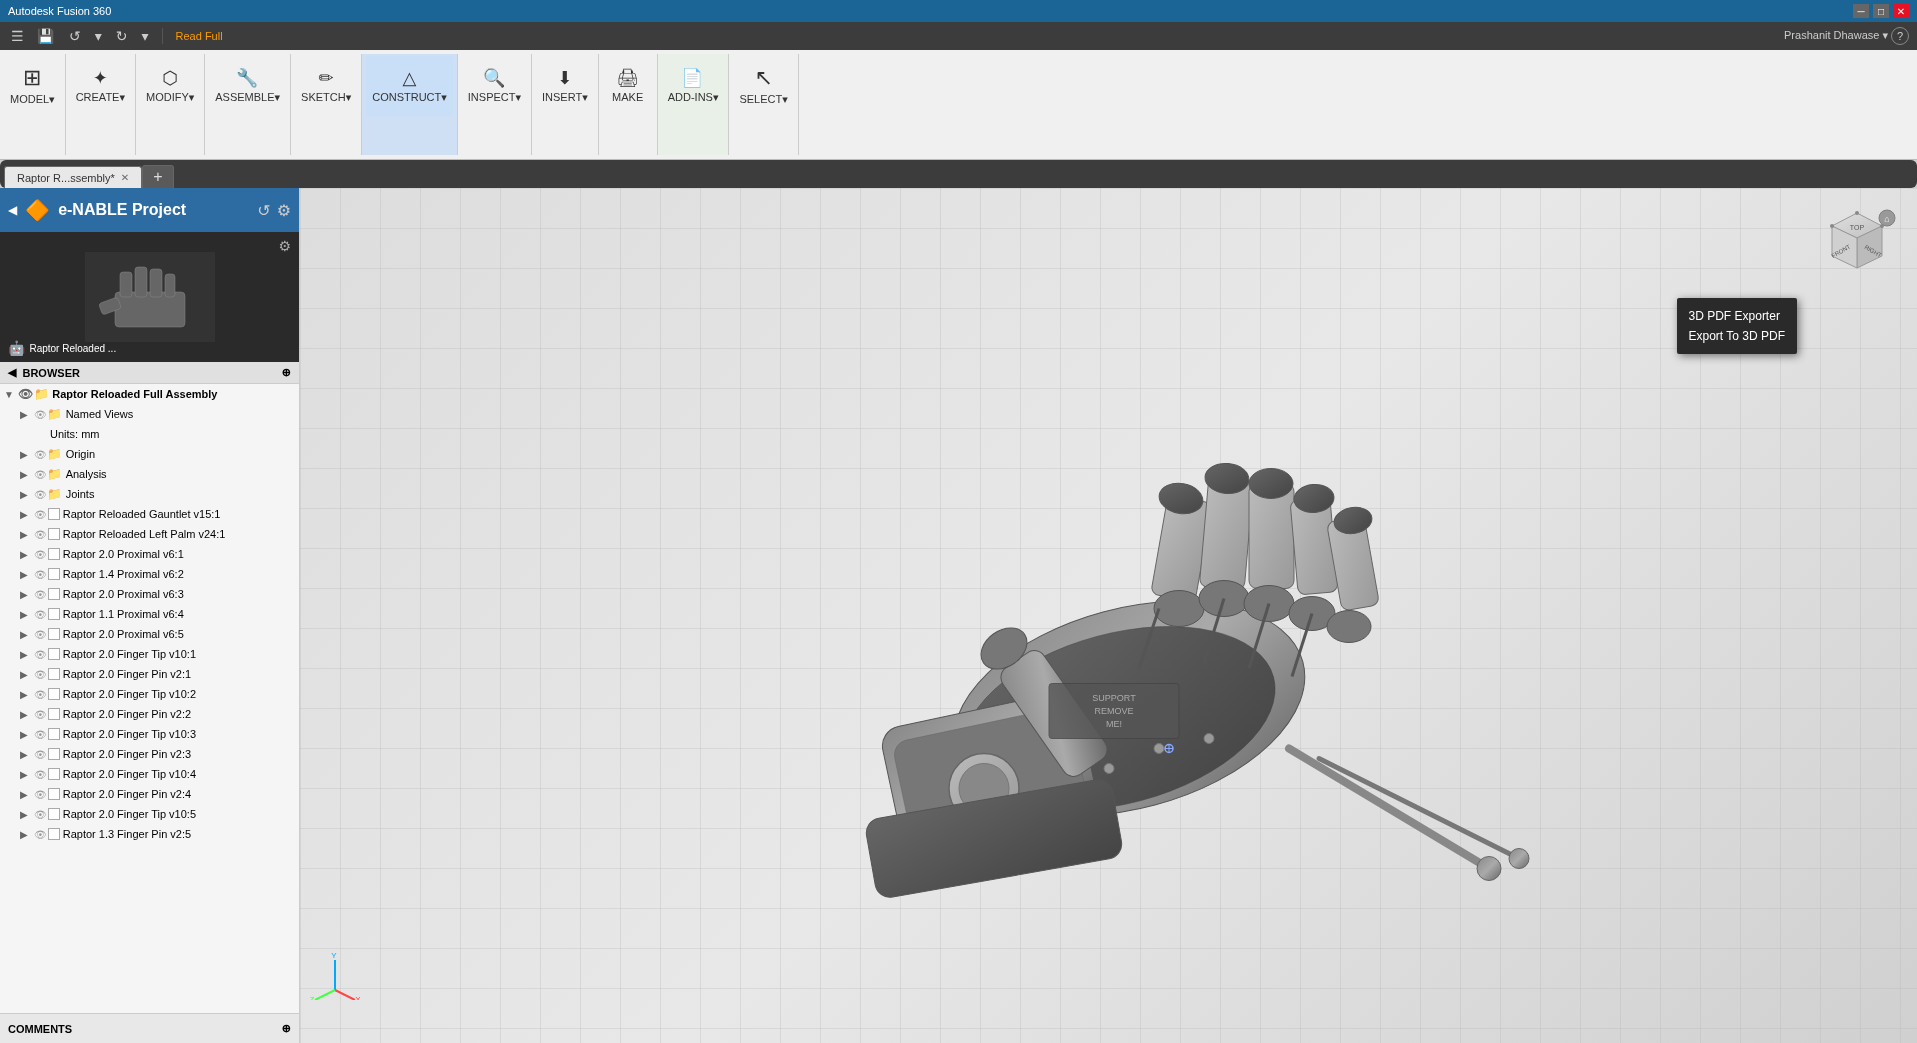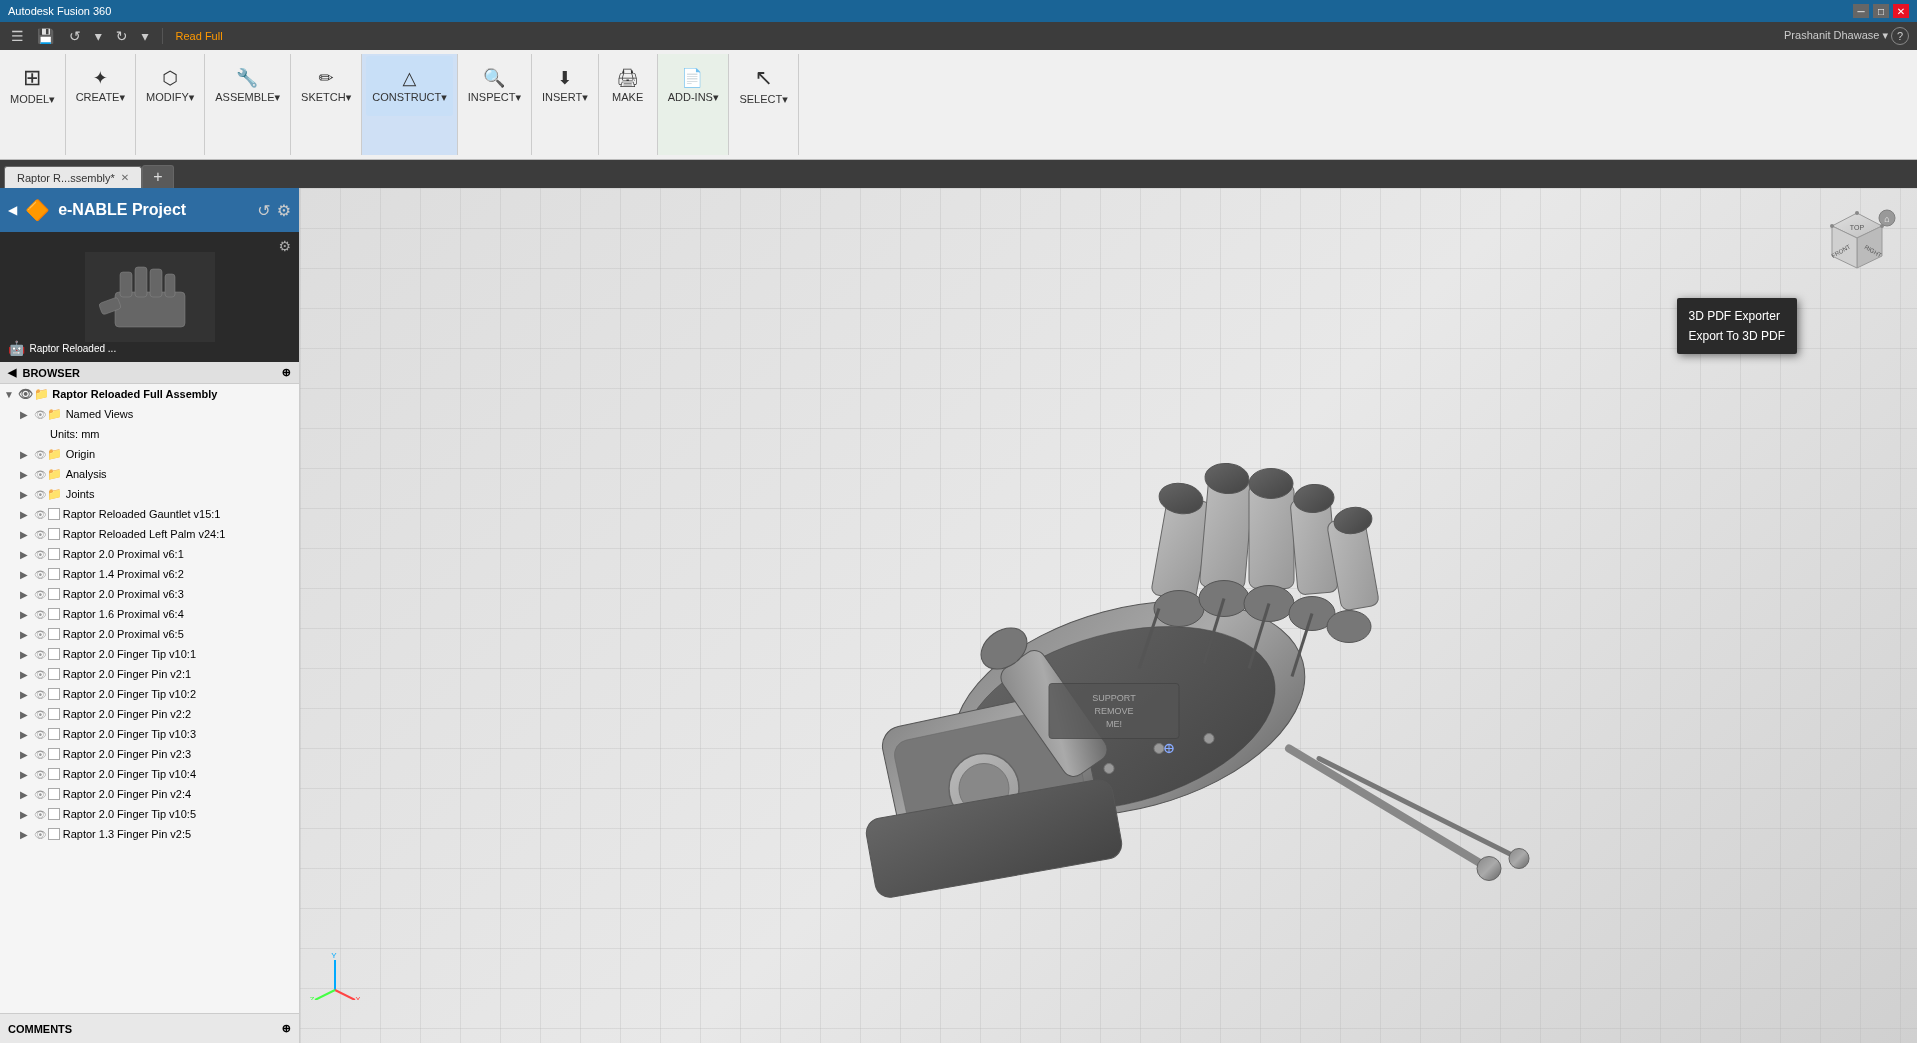--- a/index.html
+++ b/index.html
@@ -39,20 +39,21 @@
     }
     .ribbon-btn .icon { font-size: 22px; line-height: 1; margin-bottom: 2px; }
     .ribbon-btn.large { height: 60px; }
     .ribbon-label { font-size: 11px; color: #333; margin-top: 2px; display: flex; align-items: center; gap: 1px; }
     .section-wrapper { display: flex; flex-direction: column; justify-content: space-between; height: 100%; border-right: 1px solid #ccc; padding: 2px 4px; }
 
     
     #tab-bar {
       background: #3c3c3c; height: 28px; display: flex; align-items: flex-end;
       padding-left: 4px;
+      border-radius: 6px;
     }
     .tab {
       background: #5a5a5a; color: #ddd; padding: 4px 12px; border-radius: 3px 3px 0 0;
       font-size: 11px; cursor: pointer; display: flex; align-items: center; gap: 6px;
       border: 1px solid #666; border-bottom: none; min-height: 22px;
     }
     .tab.active { background: #e8e8e8; color: #333; }
     .tab .tab-close { font-size: 10px; cursor: pointer; opacity: 0.7; }
 
     
@@ -428,21 +429,21 @@
             </div>
             <span class="tree-text">Raptor 2.0 Proximal v6:3</span>
           </div>
 
           <div class="tree-item indent-1">
             <div class="tree-toggle">▶</div>
             <div class="tree-icons">
               <span class="tree-eye">👁</span>
               <span class="tree-box"></span>
             </div>
-            <span class="tree-text">Raptor 1.6 Proximal v6:4</span>
+            <span class="tree-text">Raptor 1.1 Proximal v6:4</span>
           </div>
 
           <div class="tree-item indent-1">
             <div class="tree-toggle">▶</div>
             <div class="tree-icons">
               <span class="tree-eye">👁</span>
               <span class="tree-box"></span>
             </div>
             <span class="tree-text">Raptor 2.0 Proximal v6:5</span>
           </div>

